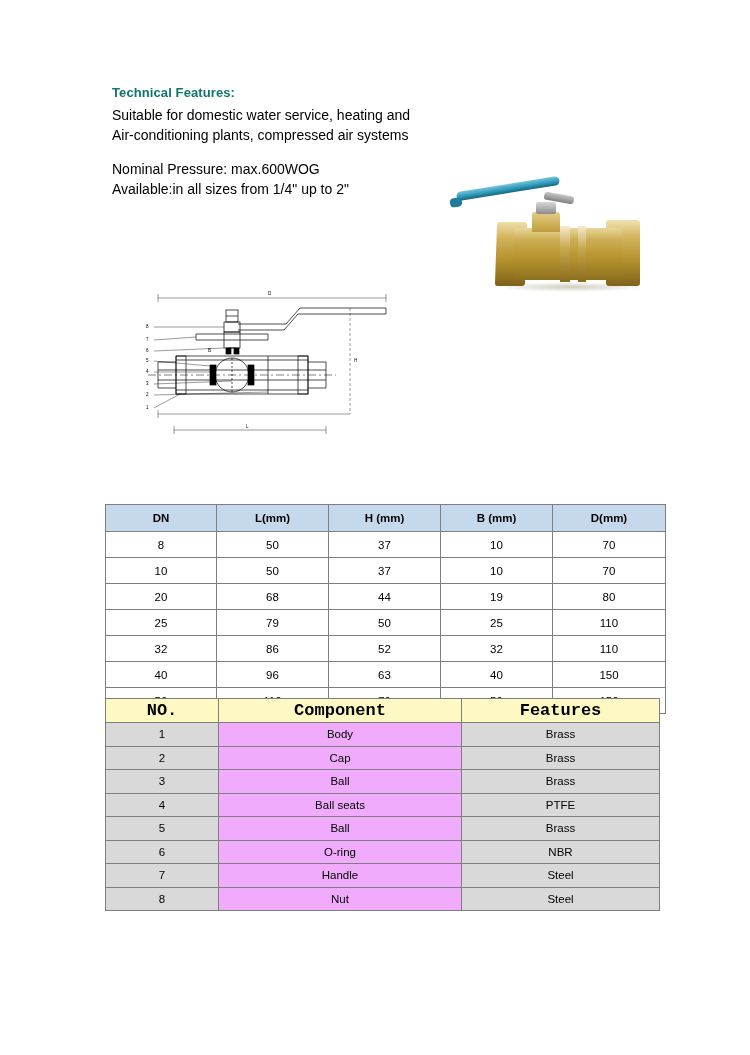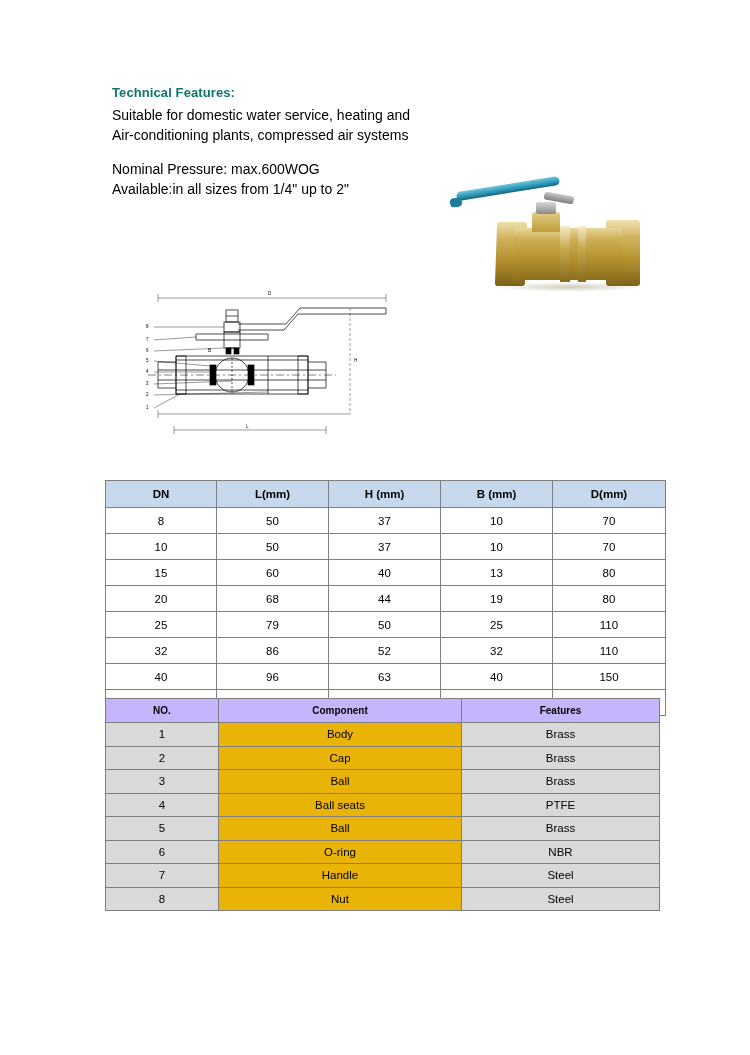--- a/index.html
+++ b/index.html
@@ -178,55 +178,56 @@
   table td, table th {
     border: 1px solid #7f7f7f;
     font-size: 11.5px;
     text-align: center;
     font-family: "Liberation Sans", sans-serif;
     color: #000;
   }
   .dim-table {
     position: absolute;
     left: 105px;
-    top: 480px;
+    top: 504px;
     width: 545px;
   }
   .dim-table th {
     background: #c6d9ec;
     font-weight: bold;
     height: 24px;
     font-size: 11.5px;
   }
   .dim-table td {
     height: 23px;
     background: #ffffff;
   }
 
   .comp-table {
     position: absolute;
     left: 105px;
     top: 698px;
     width: 545px;
   }
   .comp-table th {
-    background: #c4b5fd;
+    background: #fef9c3;
     font-weight: bold;
     height: 21px;
-    font-size: 10px;
+    font-size: 17px;
+    font-family: Liberation Mono, monospace;
   }
   .comp-table td {
     height: 20.5px;
   }
   .comp-table td.no-cell,
   .comp-table td.mat-cell {
     background: #d9d9d9;
   }
   .comp-table td.comp-cell {
-    background: #eab308;
+    background: #f0abfc;
   }
 </style>
 </head>
 <body>
 
 <div class="page">
 
   <div class="features">
     <div class="features-title">Technical Features:</div>
     <div class="features-line">Suitable for domestic water service, heating and</div>
@@ -356,27 +357,20 @@
         <td>70</td>
       </tr>
       <tr>
         <td>10</td>
         <td>50</td>
         <td>37</td>
         <td>10</td>
         <td>70</td>
       </tr>
       <tr>
-        <td>15</td>
-        <td>60</td>
-        <td>40</td>
-        <td>13</td>
-        <td>80</td>
-      </tr>
-      <tr>
         <td>20</td>
         <td>68</td>
         <td>44</td>
         <td>19</td>
         <td>80</td>
       </tr>
       <tr>
         <td>25</td>
         <td>79</td>
         <td>50</td>

